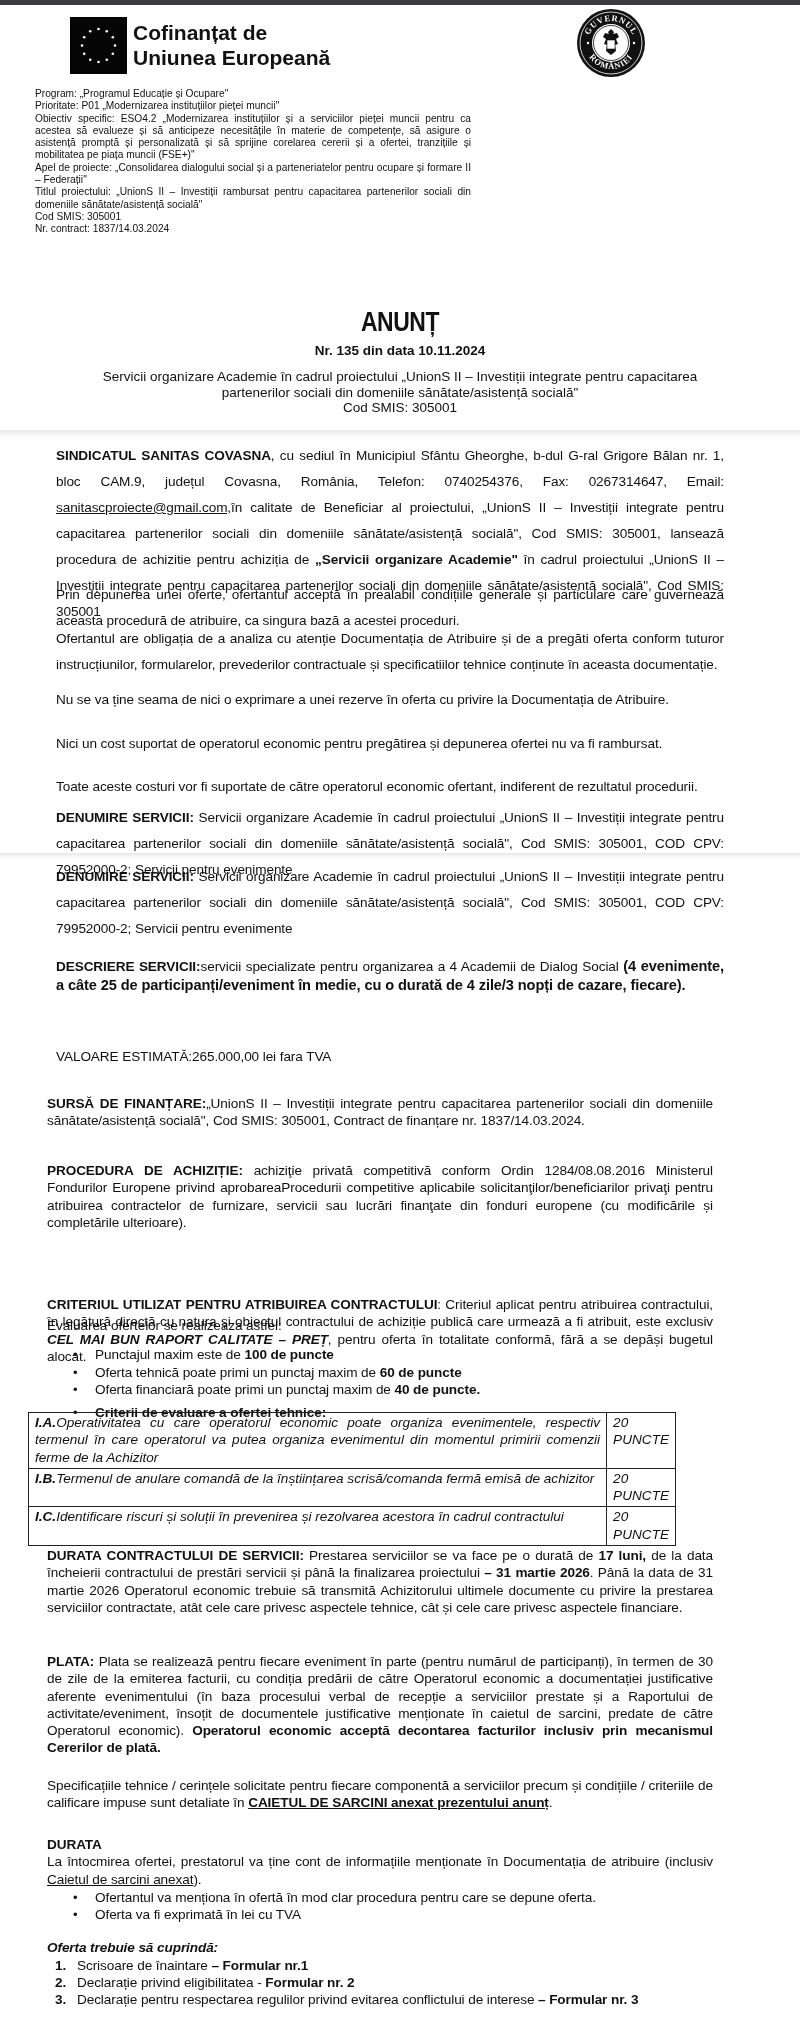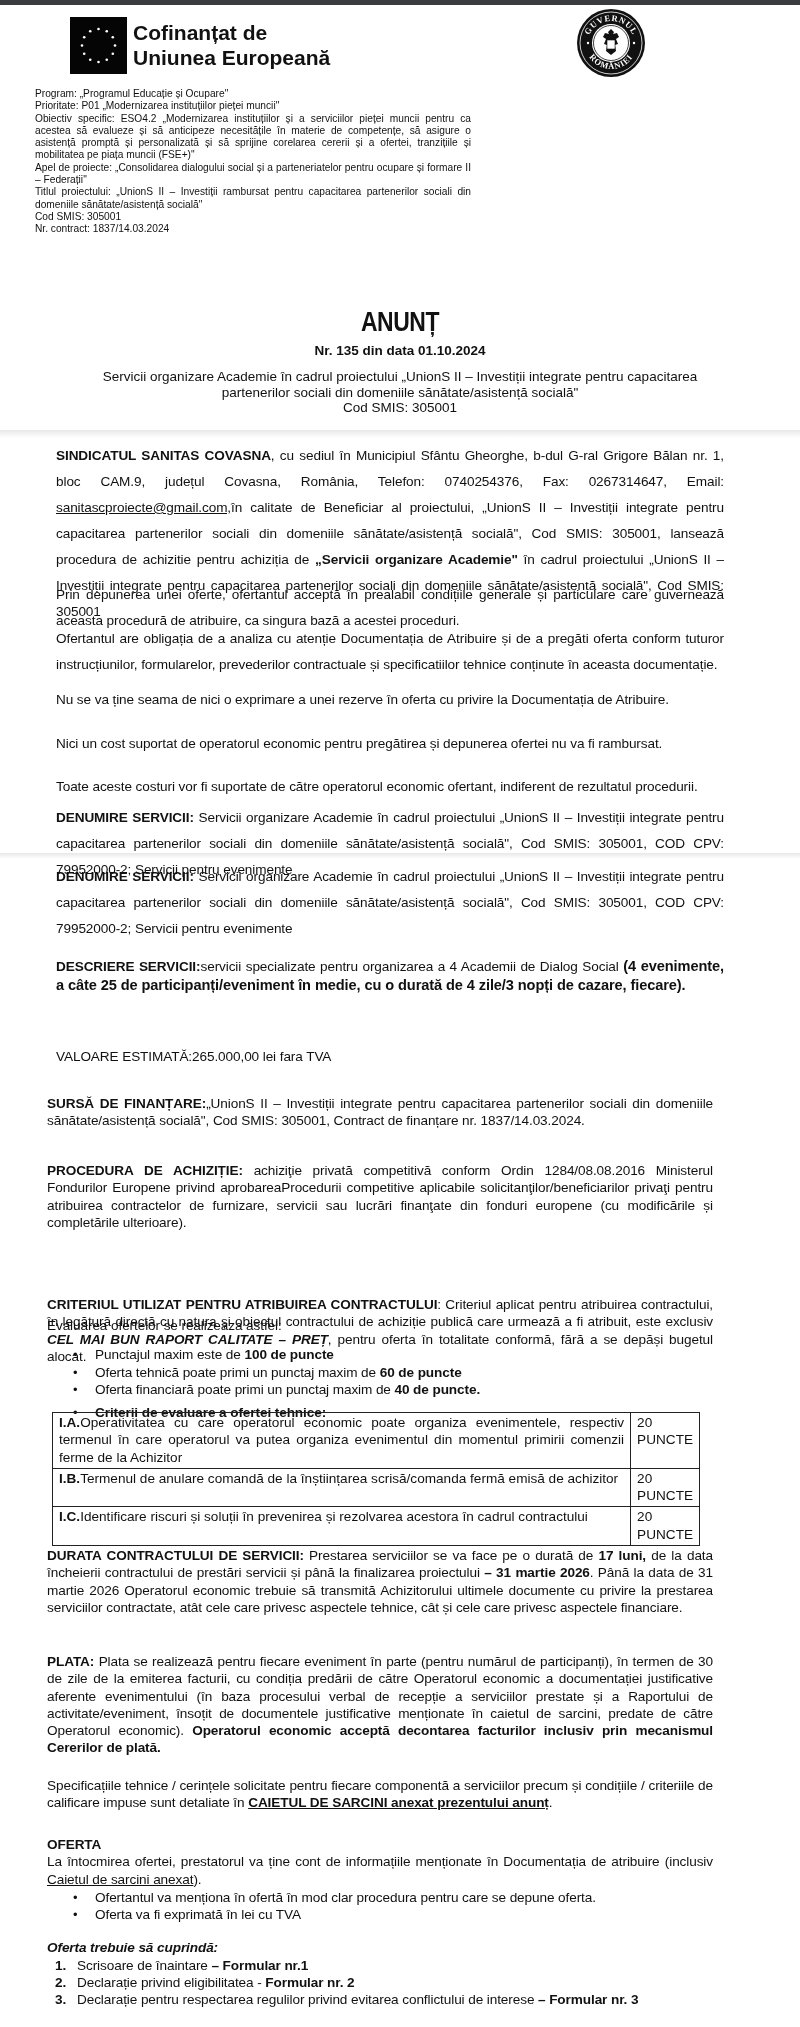--- a/index.html
+++ b/index.html
@@ -63,22 +63,22 @@
   .bullets { list-style: none; }
   .bullets li { position: relative; padding-left: 48px; }
   .bullets li::before {
     content: "•"; position: absolute; left: 26px; top: 0; font-size: 13px;
   }
   .numlist { list-style: none; }
   .numlist li { position: relative; padding-left: 30px; }
   .numlist li .num { position: absolute; left: 8px; font-weight: bold; }
 
   table.crit {
-    position: absolute; left: 52px; top: 1412px; width: 648px;
-    border-collapse: collapse; font-size: 13.6px; line-height: 17.3px;
+    position: absolute; left: 28px; top: 1412px; width: 648px;
+    border-collapse: collapse; font-size: 13.6px; line-height: 17.3px; font-style: italic;
   }
   table.crit td {
     border: 1.5px solid #222; padding: 1px 6px 2px 6px; vertical-align: top; text-align: justify;
   }
   table.crit td.pts { width: 65px; text-align: left; }
   .lnk { text-decoration: underline; }
 </style>
 </head>
 <body>
 
@@ -139,21 +139,21 @@
     <p>Prioritate: P01 „Modernizarea instituțiilor pieței muncii"</p>
     <p>Obiectiv specific: ESO4.2 „Modernizarea instituțiilor și a serviciilor pieței muncii pentru ca acestea să evalueze și să anticipeze necesitățile în materie de competențe, să asigure o asistență promptă și personalizată și să sprijine corelarea cererii și a ofertei, tranzițiile și mobilitatea pe piața muncii (FSE+)"</p>
     <p>Apel de proiecte: „Consolidarea dialogului social și a parteneriatelor pentru ocupare și formare II – Federații"</p>
     <p>Titlul proiectului: „UnionS II – Investiții rambursat pentru capacitarea partenerilor sociali din domeniile sănătate/asistență socială"</p>
     <p>Cod SMIS: 305001</p>
     <p>Nr. contract: 1837/14.03.2024</p>
   </div>
 </div>
 
 <div class="title">ANUNȚ</div>
-<div class="subtitle">Nr. 135 din data 01.10.2024</div>
+<div class="subtitle">Nr. 135 din data 10.11.2024</div>
 <div class="subject">
   <div>Servicii organizare Academie în cadrul proiectului „UnionS II – Investiții integrate pentru capacitarea</div>
   <div>partenerilor sociali din domeniile sănătate/asistență socială"</div>
   <div>Cod SMIS: 305001</div>
 </div>
 
 <div class="page-break"></div>
 
 <div class="blk" style="top:443px;">
   <b>SINDICATUL SANITAS COVASNA</b><span>, cu sediul în Municipiul Sfântu Gheorghe, b-dul G-ral Grigore Bălan nr. 1, bloc CAM.9, județul Covasna, România, Telefon: 0740254376, Fax: 0267314647, Email: </span><span class="lnk">sanitascproiecte@gmail.com,</span><span>în calitate de Beneficiar al proiectului, „UnionS II – Investiții integrate pentru capacitarea partenerilor sociali din domeniile sănătate/asistență socială", Cod SMIS: 305001, lansează procedura de achizitie pentru achiziția de </span><b>„Servicii organizare Academie"</b><span> în cadrul proiectului „UnionS II – Investiții integrate pentru capacitarea partenerilor sociali din domeniile sănătate/asistență socială", Cod SMIS: 305001</span>
@@ -228,21 +228,21 @@
 
 <div class="blk2" style="top:1653px;">
   <b>PLATA:</b><span> Plata se realizează pentru fiecare eveniment în parte (pentru numărul de participanți), în termen de 30 de zile de la emiterea facturii, cu condiția predării de către Operatorul economic a documentației justificative aferente evenimentului (în baza procesului verbal de recepție a serviciilor prestate și a Raportului de activitate/eveniment, însoțit de documentele justificative menționate în caietul de sarcini, predate de către Operatorul economic). </span><b>Operatorul economic acceptă decontarea facturilor inclusiv prin mecanismul Cererilor de plată.</b>
 </div>
 
 <div class="blk2" style="top:1777px;">
   <span>Specificațiile tehnice / cerințele solicitate pentru fiecare componentă a serviciilor precum și condițiile / criteriile de calificare impuse sunt detaliate în </span><b class="lnk">CAIETUL DE SARCINI anexat prezentului anunț</b><span>.</span>
 </div>
 
 <div class="blk2" style="top:1836px;">
-  <div><b>OFERTA</b></div>
+  <div><b>DURATA</b></div>
   <div><span>La întocmirea ofertei, prestatorul va ține cont de informațiile menționate în Documentația de atribuire (inclusiv </span><span class="lnk">Caietul de sarcini anexat</span><span>).</span></div>
   <ul class="bullets" style="margin-top:1px;">
     <li>Ofertantul va menționa în ofertă în mod clar procedura pentru care se depune oferta.</li>
     <li>Oferta va fi exprimată în lei cu TVA</li>
   </ul>
   <div style="margin-top:16px;"><b><i>Oferta trebuie să cuprindă:</i></b></div>
   <ol class="numlist">
     <li><span class="num">1.</span><span>Scrisoare de înaintare </span><b>– Formular nr.1</b></li>
     <li><span class="num">2.</span><span>Declarație privind eligibilitatea - </span><b>Formular nr. 2</b></li>
     <li><span class="num">3.</span><span>Declarație pentru respectarea regulilor privind evitarea conflictului de interese </span><b>– Formular nr. 3</b></li>

